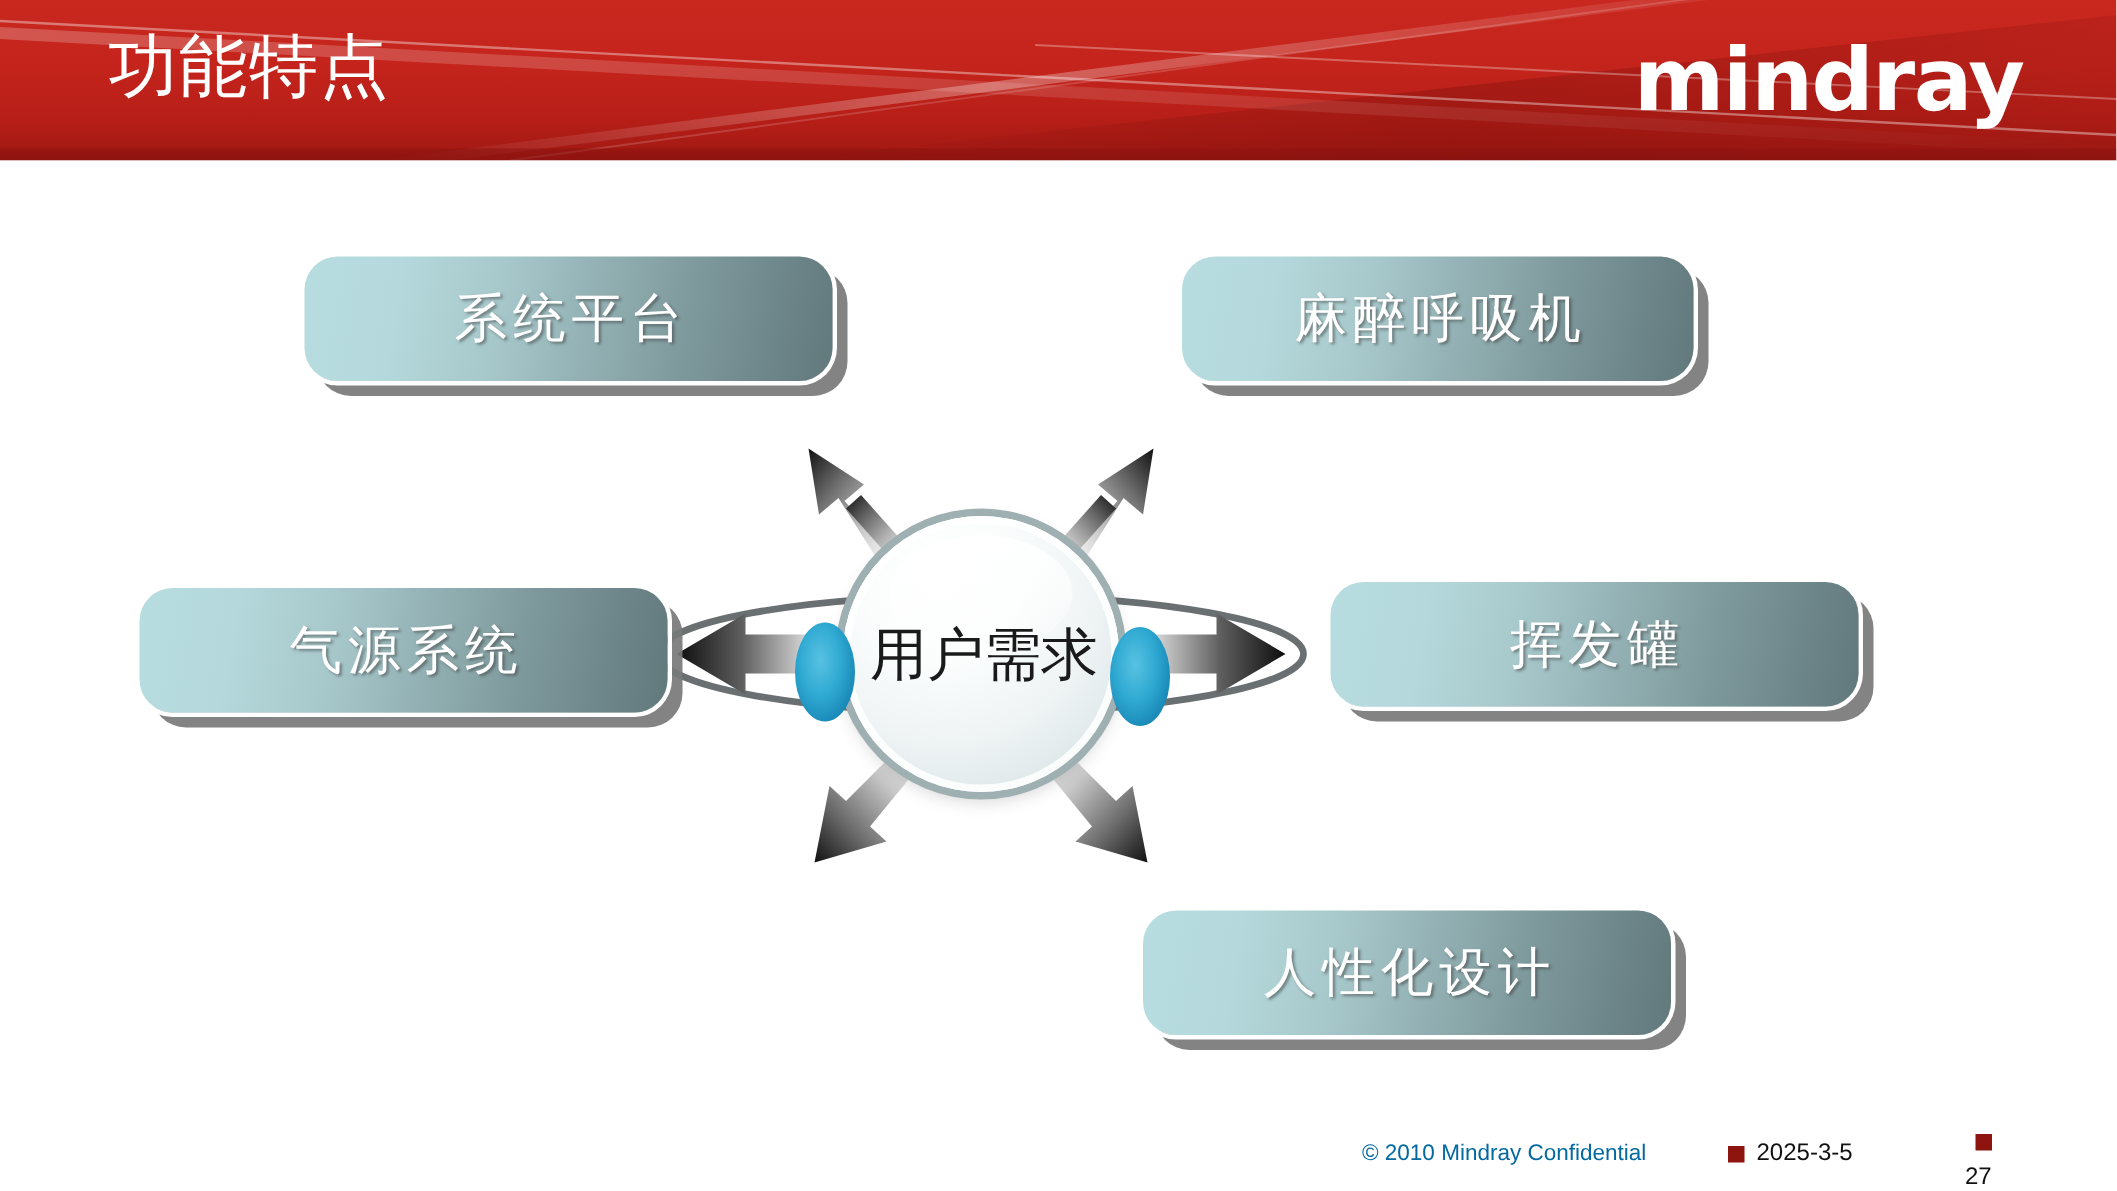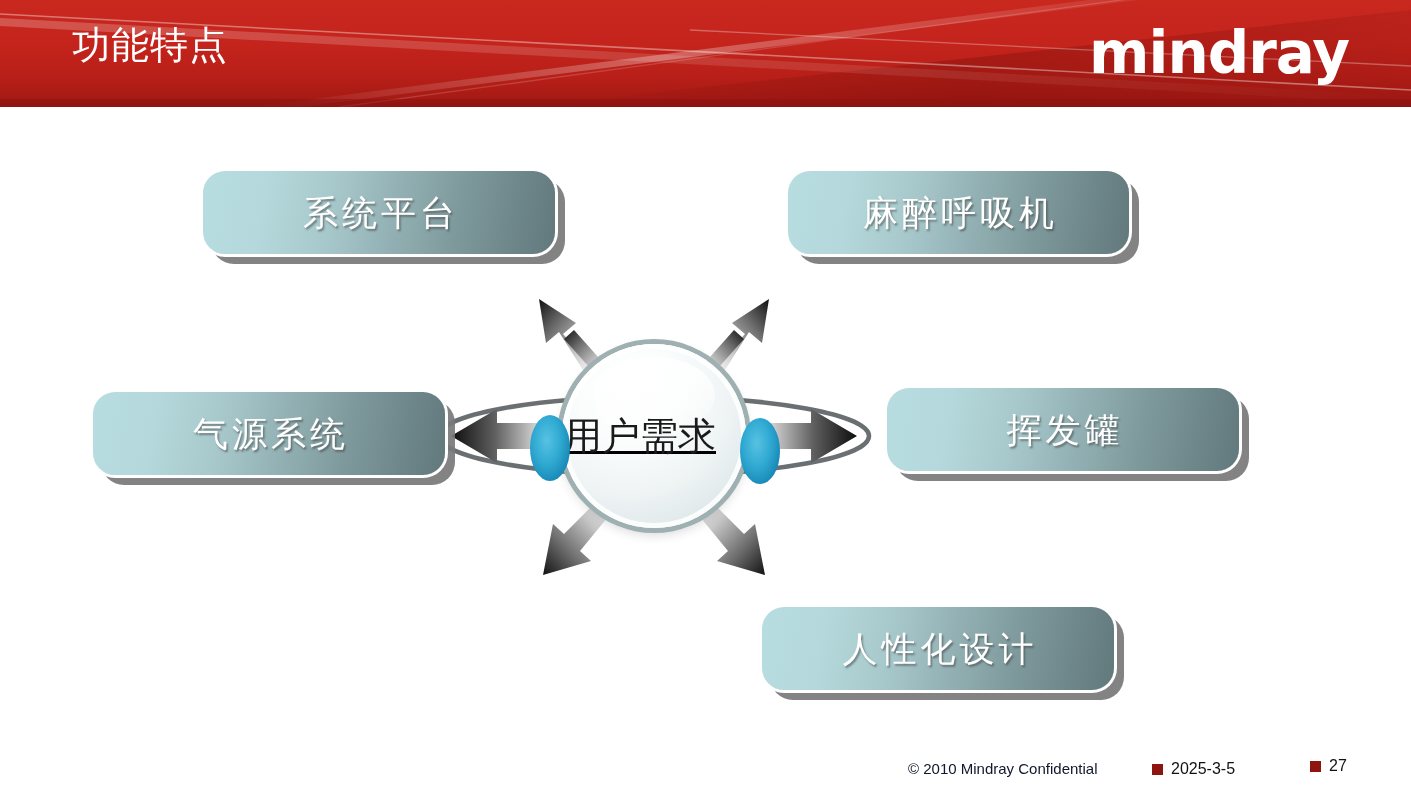--- a/index.html
+++ b/index.html
@@ -23,21 +23,21 @@
     height: 107px;
     overflow: hidden;
     background: linear-gradient(180deg, #c9281f 0%, #c4241c 40%, #b81f18 72%, #a71a14 92%, #8e1410 100%);
   }
   .header-swoosh { position: absolute; left: 0; top: 0; width: 1411px; height: 107px; }
 
   .header-title {
     position: absolute;
     left: 72px; top: 17px;
     font-family: Liberation Serif, serif;
-    font-size: 38px;
+    font-size: 46px;
     line-height: 56px;
     color: #ffffff;
     letter-spacing: 1px;
     white-space: nowrap;
   }
   .header-subtitle {
     position: absolute;
     left: 0; top: 32px;
     width: 1240px;
     text-align: center;
@@ -114,22 +114,21 @@
     border-radius: 50%;
     background:
       radial-gradient(circle at 36% 26%, #ffffff 0%, #fbfdfd 28%, #eef3f4 58%, #dde7e8 82%, #cfdcdd 100%);
     box-shadow:
       inset 0 0 0 5px rgba(255,255,255,0.85),
       0 0 0 5px #9fb0b2,
       0 5px 13px rgba(0,0,0,0.20);
     z-index: 9;
     display: flex;
     align-items: center;
-    justify-content: flex-start;
-    text-decoration: underline;
+    justify-content: center;
   }
   .center-gloss {
     position: absolute;
     left: 17%; top: 7%;
     width: 66%; height: 42%;
     border-radius: 50%;
     background: linear-gradient(180deg, rgba(255,255,255,0.95) 0%, rgba(255,255,255,0.12) 100%);
     pointer-events: none;
   }
   .center-label {
@@ -158,34 +157,35 @@
   .footer {
     position: absolute;
     left: 0; bottom: 0;
     width: 1411px; height: 42px;
   }
   .footer-copy {
     position: absolute;
     left: 908px; top: 7px;
     font-size: 15px;
     line-height: 20px;
-    color: #0f172a;
+    color: #0369a1;
     white-space: nowrap;
   }
   .footer-date-wrap {
     position: absolute;
     left: 1152px; top: 7px;
     display: flex; align-items: center; gap: 8px;
     white-space: nowrap;
   }
   .footer-page-wrap {
     position: absolute;
     left: 1310px; top: 4px;
-    display: flex; align-items: center; gap: 8px;
-    white-space: nowrap;
+    display: flex; align-items: flex-end; gap: 8px;
+    white-space: nowrap;
+    flex-direction: column;
   }
   .bullet {
     width: 11px; height: 11px;
     background: #8e1410;
     display: inline-block;
     flex: 0 0 auto;
   }
   .footer-date, .footer-page {
     font-size: 16px;
     line-height: 20px;

